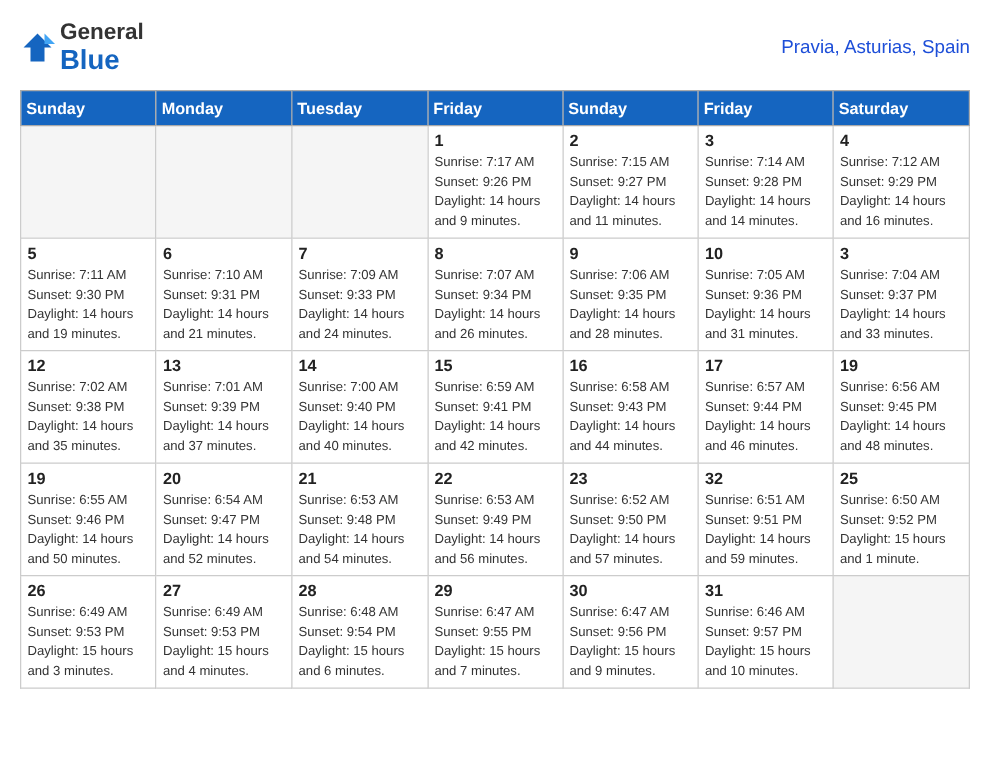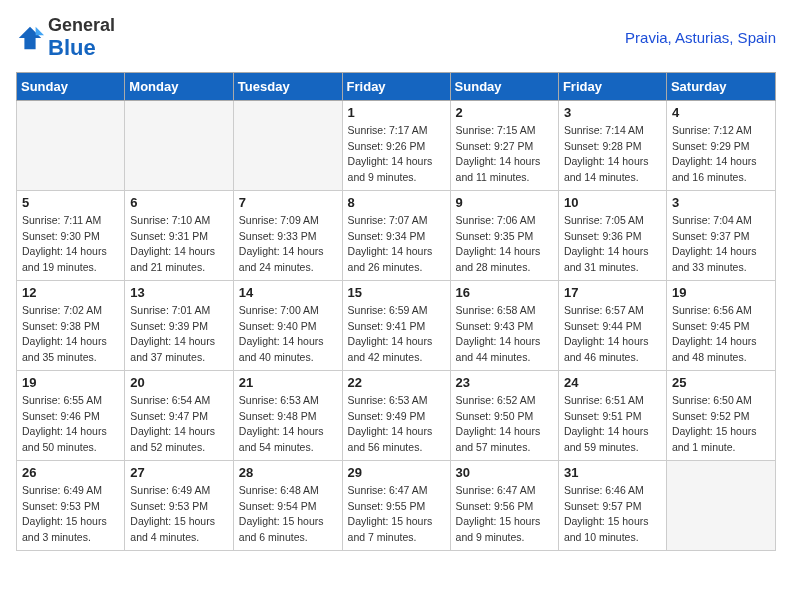--- a/index.html
+++ b/index.html
@@ -222,21 +222,21 @@
         </td>
         <td>
           <div class="day-num">22</div>
           <div class="cell-info">Sunrise: 6:53 AM<br>Sunset: 9:49 PM<br>Daylight: 14 hours and 56 minutes.</div>
         </td>
         <td>
           <div class="day-num">23</div>
           <div class="cell-info">Sunrise: 6:52 AM<br>Sunset: 9:50 PM<br>Daylight: 14 hours and 57 minutes.</div>
         </td>
         <td>
-          <div class="day-num">24</div>
+          <div class="day-num">32</div>
           <div class="cell-info">Sunrise: 6:51 AM<br>Sunset: 9:51 PM<br>Daylight: 14 hours and 59 minutes.</div>
         </td>
         <td>
           <div class="day-num">25</div>
           <div class="cell-info">Sunrise: 6:50 AM<br>Sunset: 9:52 PM<br>Daylight: 15 hours and 1 minute.</div>
         </td>
       </tr>
       <tr>
         <td>
           <div class="day-num">26</div>

